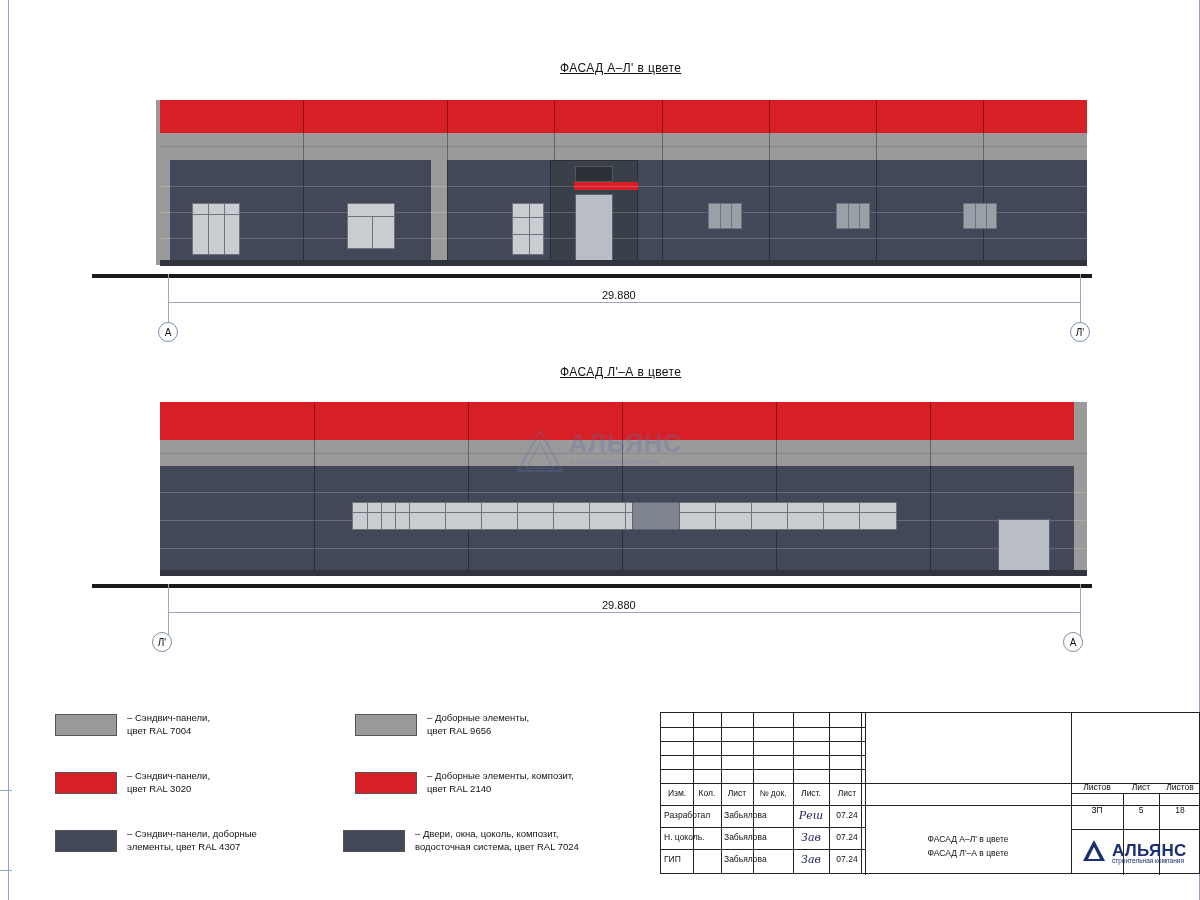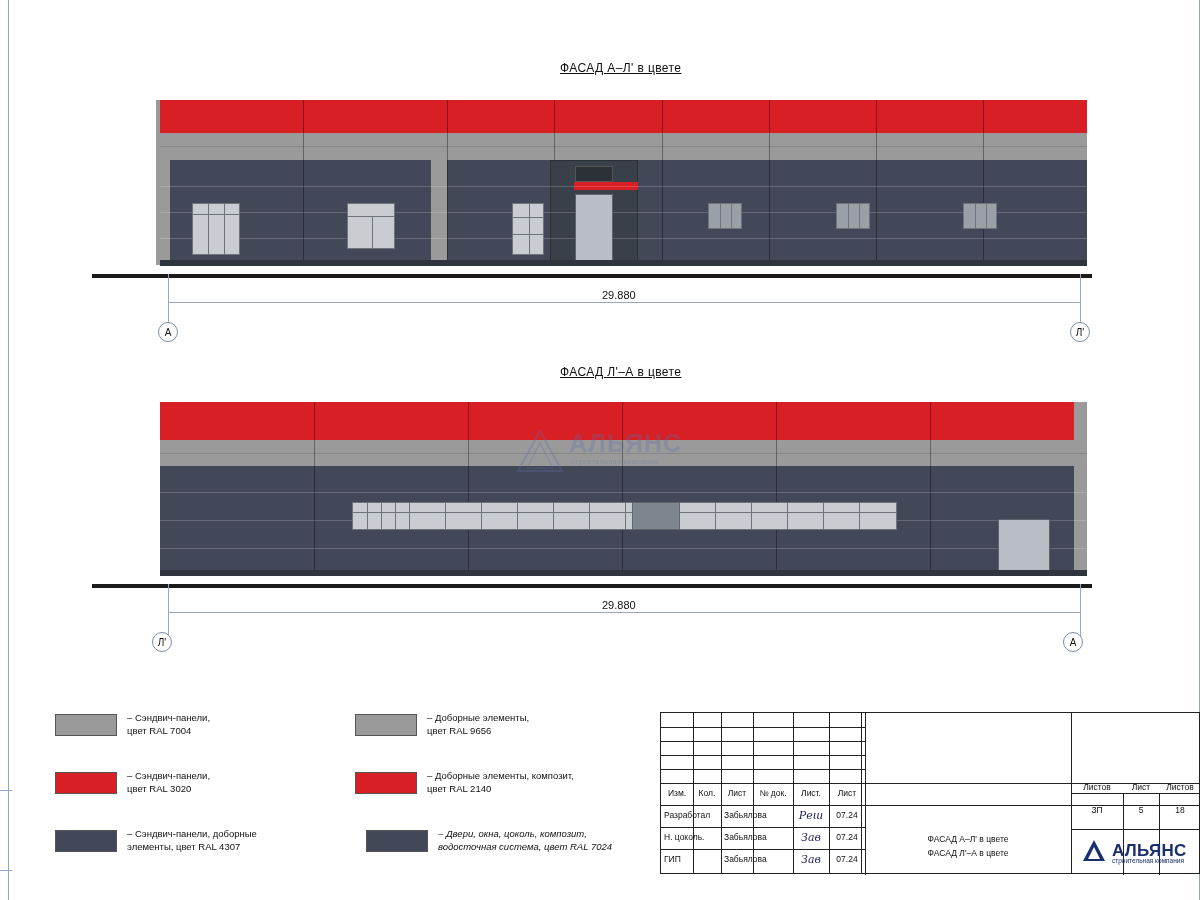--- a/index.html
+++ b/index.html
@@ -469,21 +469,21 @@
     <div class="legend-item" style="left:300px; top:0;">
       <div class="swatch" style="background:#9a9a9a;"></div>
       <div class="legend-text">– Доборные элементы,
 цвет RAL 9656</div>
     </div>
     <div class="legend-item" style="left:300px; top:58px;">
       <div class="swatch" style="background:#d81f26;"></div>
       <div class="legend-text">– Доборные элементы, композит,
 цвет RAL 2140</div>
     </div>
-    <div class="legend-item" style="left:311px; top:116px;font-style:italic;">
+    <div class="legend-item" style="left:288px; top:116px;">
       <div class="swatch" style="background:#424857;"></div>
       <div class="legend-text">– Двери, окна, цоколь, композит,
 водосточная система, цвет RAL 7024</div>
     </div>
   </div>
 
   <div class="stamp">
 
     <div class="v" style="left:32px;"></div>
     <div class="v" style="left:60px;"></div>

